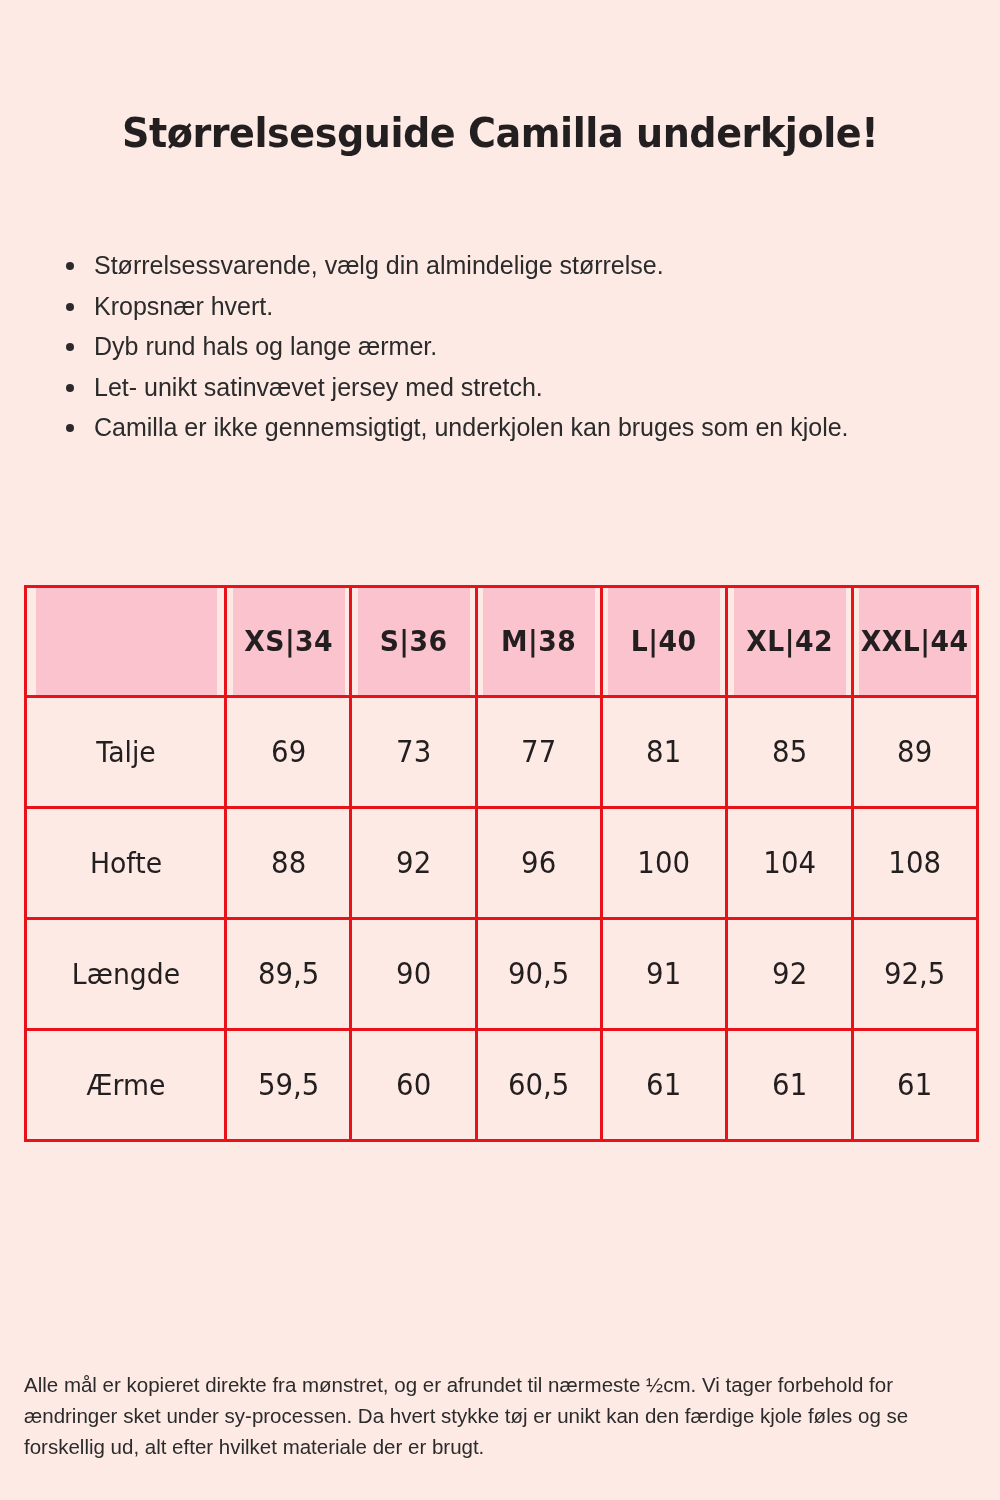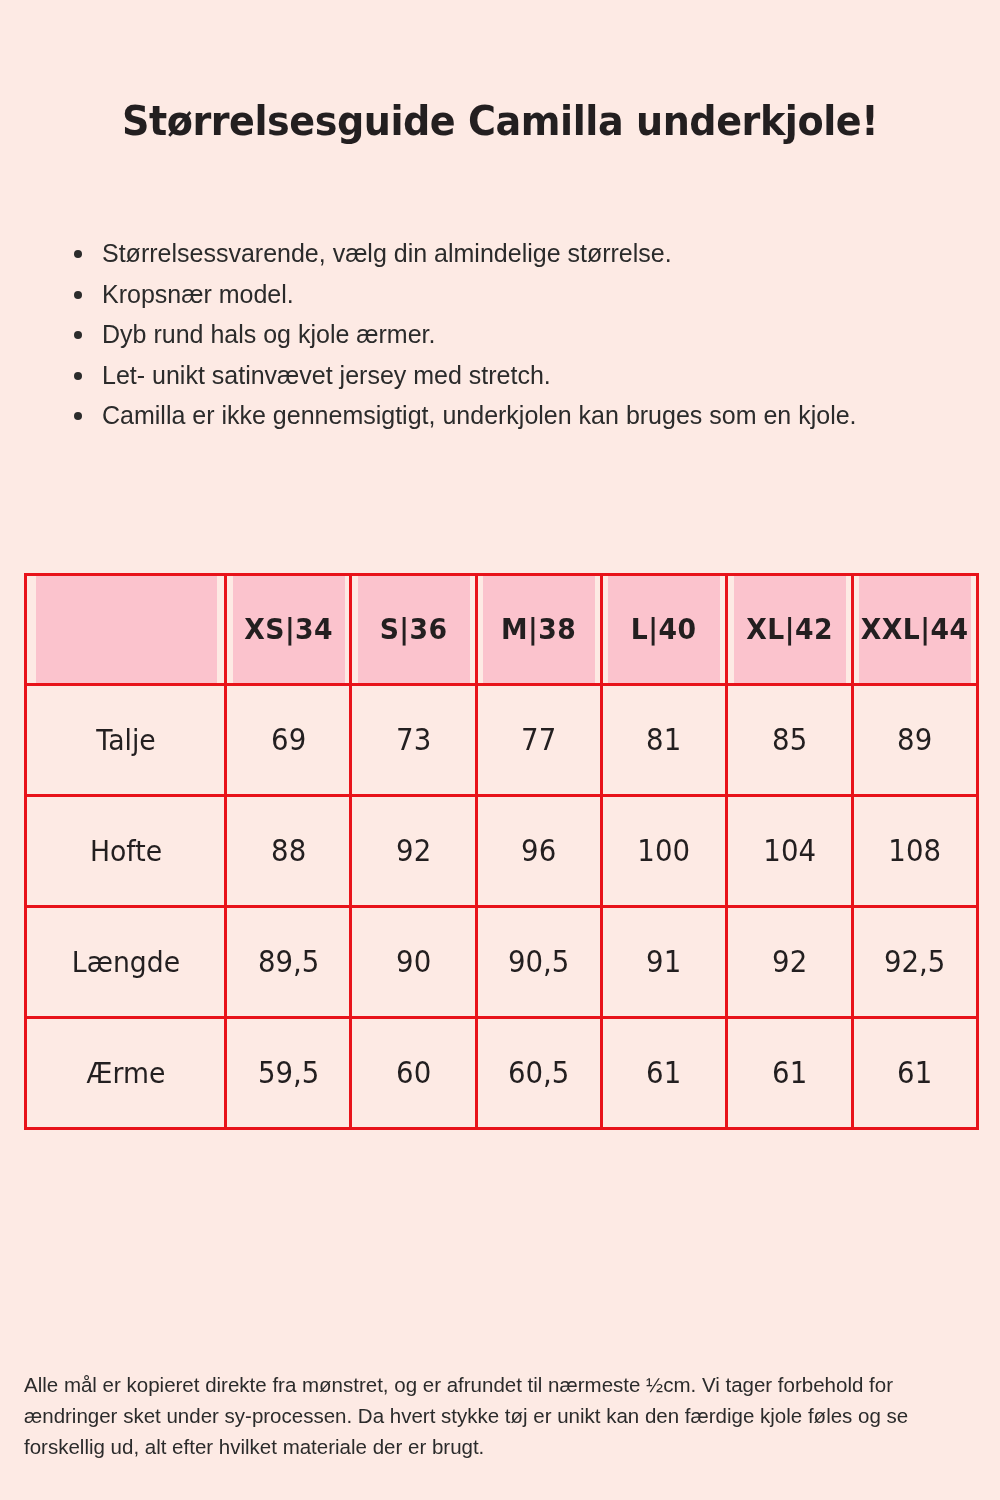--- a/index.html
+++ b/index.html
@@ -12,36 +12,36 @@
     background: #fdeae4;
     font-family: "Liberation Sans", sans-serif;
     color: #231f20;
     overflow: hidden;
   }
   .page {
     position: relative;
     width: 1000px;
     height: 1500px;
     box-sizing: border-box;
-    padding: 0 24px;
+    padding: 12px 24px;
     border-radius: 14px;
   }
   .title {
     text-align: center;
     font-family: "DejaVu Sans", sans-serif;
     font-weight: bold;
     font-size: 41px;
     letter-spacing: -0.5px;
     margin: 0;
     padding-top: 97px;
     color: #231f20;
     transform: scaleX(0.93);
   }
   .bullets {
-    margin: 12px;
+    margin: 4px;
     padding: 0;
     list-style: none;
     margin-top: 88px;
     padding-left: 22px;
   }
   .bullets li {
     position: relative;
     font-size: 25px;
     line-height: 1.62;
     color: #2b2b2b;
@@ -107,22 +107,22 @@
 </style>
 </head>
 <body>
 
 <div class="page">
 
   <h1 class="title">Størrelsesguide Camilla underkjole!</h1>
 
   <ul class="bullets">
     <li>Størrelsessvarende, vælg din almindelige størrelse.</li>
-    <li>Kropsnær model.</li>
-    <li>Dyb rund hals og kjole ærmer.</li>
+    <li>Kropsnær hvert.</li>
+    <li>Dyb rund hals og lange ærmer.</li>
     <li>Let- unikt satinvævet jersey med stretch.</li>
     <li>Camilla er ikke gennemsigtigt, underkjolen kan bruges som en kjole.</li>
   </ul>
 
   <div class="table-wrap">
     <table class="size-table">
       <colgroup>
         <col class="label-col">
         <col>
           <col>

